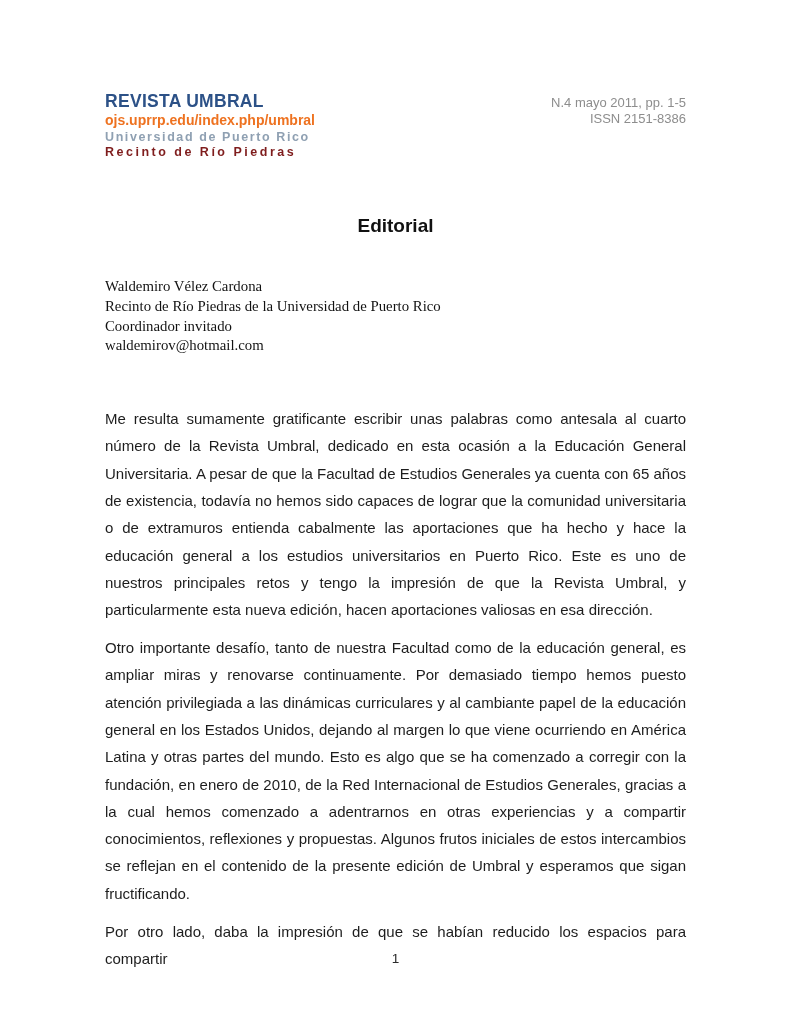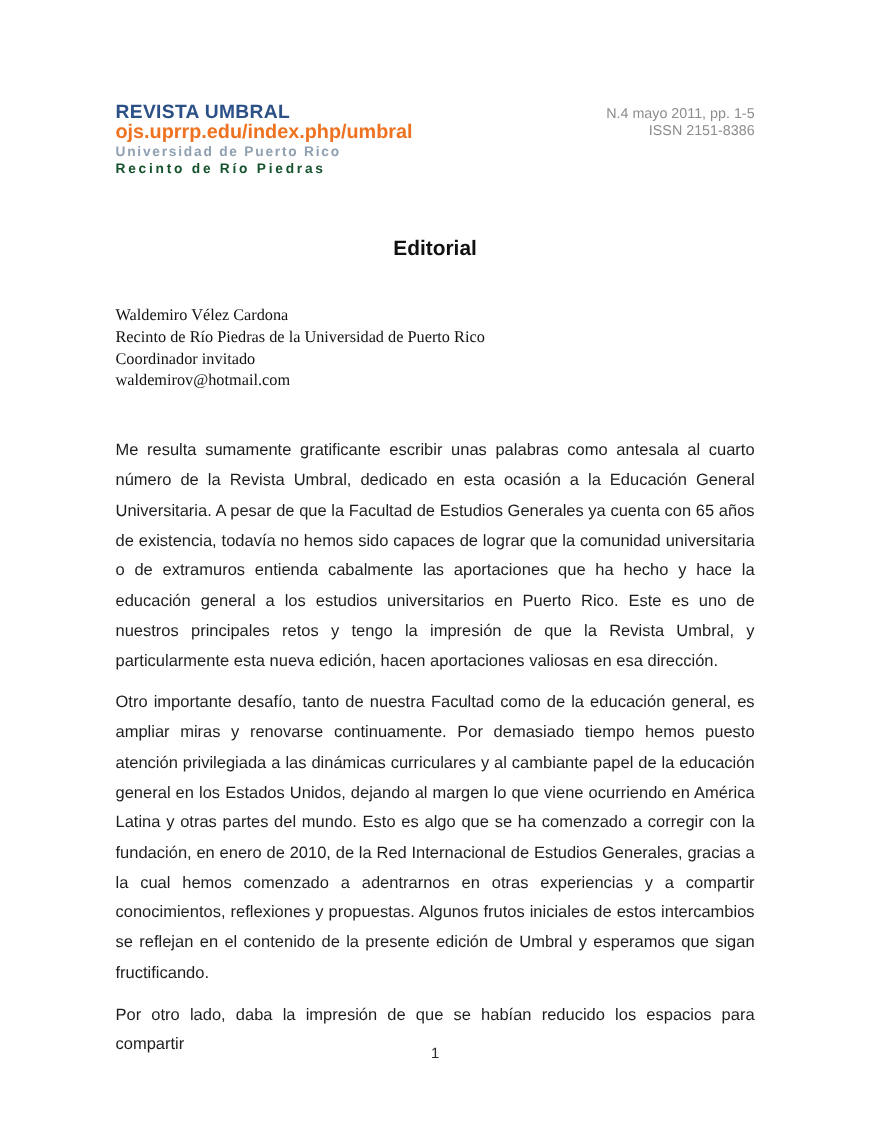--- a/index.html
+++ b/index.html
@@ -28,42 +28,42 @@
     align-items: flex-start;
   }
   .brand-name {
     font-size: 17.5px;
     font-weight: bold;
     letter-spacing: 0.3px;
     line-height: 20px;
     color: #2c5187;
   }
   .brand-url {
-    font-size: 18px;
+    font-size: 14px;
     font-weight: bold;
     line-height: 14px;
     margin-top: 1px;
     color: #ee7220;
     text-decoration: none;
     display: inline-block;
   }
   .brand-institution {
     font-size: 12.5px;
     line-height: 14px;
     margin-top: 1px;
     letter-spacing: 1.6px;
     color: #8fa0b2;
     font-weight: bold;
   }
   .brand-campus {
     font-size: 12.5px;
     line-height: 14px;
     margin-top: 1px;
     letter-spacing: 2.5px;
-    color: #14532d;
+    color: #7f1d1d;
     font-weight: bold;
   }
   .issue-meta {
     text-align: right;
     font-size: 13px;
     line-height: 15.5px;
     color: #8d8d8d;
     padding-top: 4px;
   }
 
@@ -84,21 +84,21 @@
     color: #121212;
     font-family: Liberation Serif, serif;
   }
   .author-email {
     color: #121212;
     text-decoration: none;
   }
 
   
   .body-text {
-    margin-top: 39px;
+    margin-top: 49px;
   }
   .body-text p {
     margin: 0 0 10.5px 0;
     font-size: 15px;
     line-height: 27.3px;
     text-align: justify;
     color: #1d1d1d;
   }
 
   

